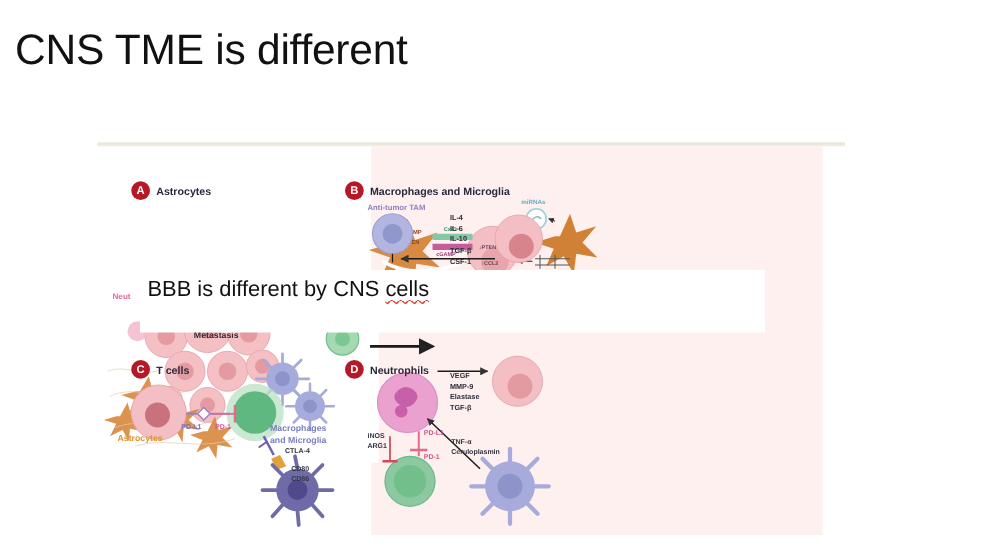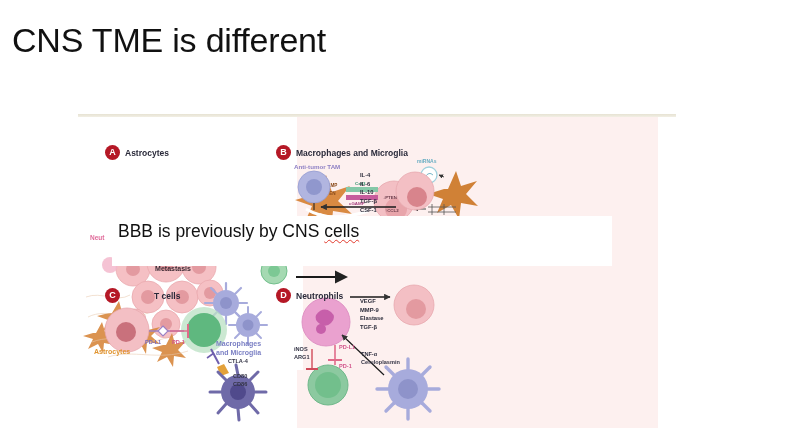--- a/index.html
+++ b/index.html
@@ -95,21 +95,21 @@
     font-weight: bold;
     color: #2a2a3a;
     white-space: nowrap;
   }
 
   #badge-a { left: 27px; top: 28px; }
   #title-a { left: 47px; top: 31px; }
   #badge-b { left: 198px; top: 28px; }
   #title-b { left: 218px; top: 31px; }
   #badge-c { left: 27px; top: 171px; }
-  #title-c { left: 47px; top: 174px; margin-left: 29px; }
+  #title-c { left: 47px; top: 174px; }
   #badge-d { left: 198px; top: 171px; }
   #title-d { left: 218px; top: 174px; }
 
   
   .mol-label {
     position: absolute;
     font-size: 5.6px;
     font-weight: bold;
     white-space: nowrap;
     line-height: 1.45;
@@ -452,18 +452,18 @@
     <div class="region-label" style="left:60px; top:139px; color:#3a2a33; width:70px;">Brain
 Metastasis</div>
     <div class="region-label" style="left:182px; top:132px; color:#45a06f;">T cell</div>
     <div class="region-label" style="left:16px; top:231px; color:#e0942f;">Astrocytes</div>
     <div class="region-label" style="left:138px; top:223px; color:#7a7fc4; width:74px; text-align:left;">Macrophages
 and Microglia</div>
   </div>
 
   <div id="overlay-bg"></div>
   <div id="overlay-text">
-    <span class="line"><span>BBB is previously by CNS </span><span class="spell-error">cells</span></span>
+    <span class="line"><span>BBB is different by CNS </span><span class="spell-error">cells</span></span>
   </div>
 
   <div id="neut-label">Neut</div>
 
 </div>
 
 </body></html>

